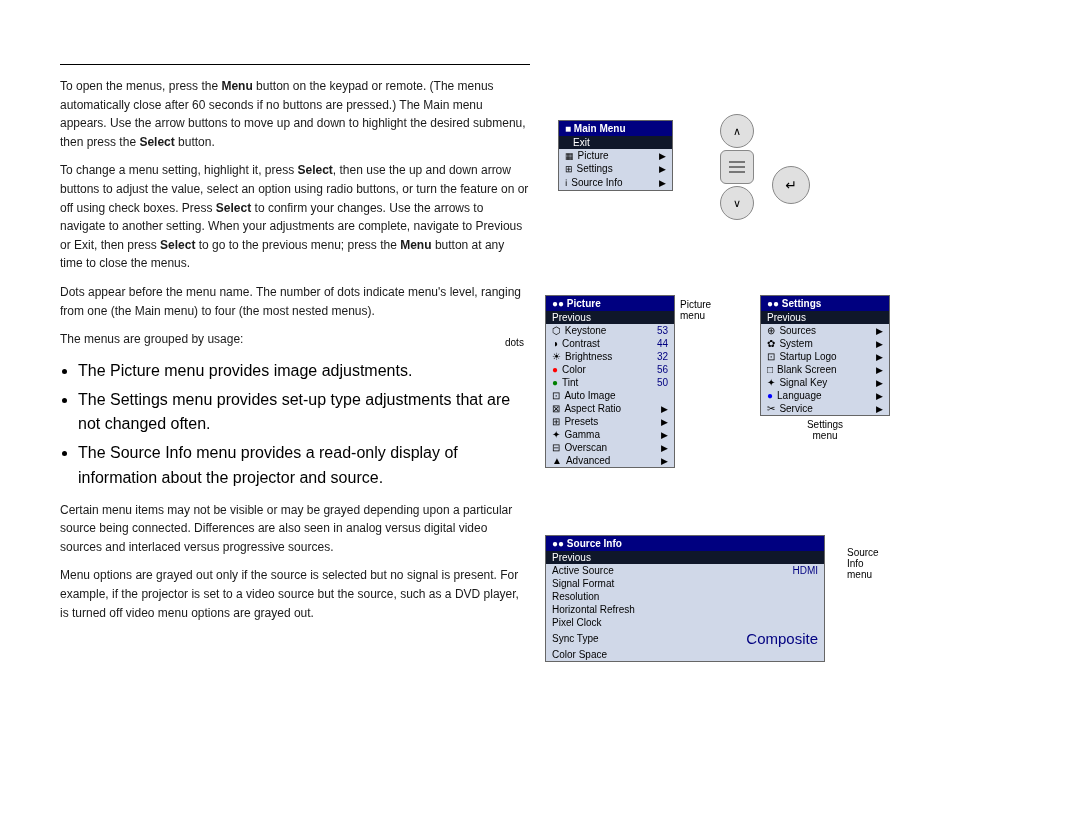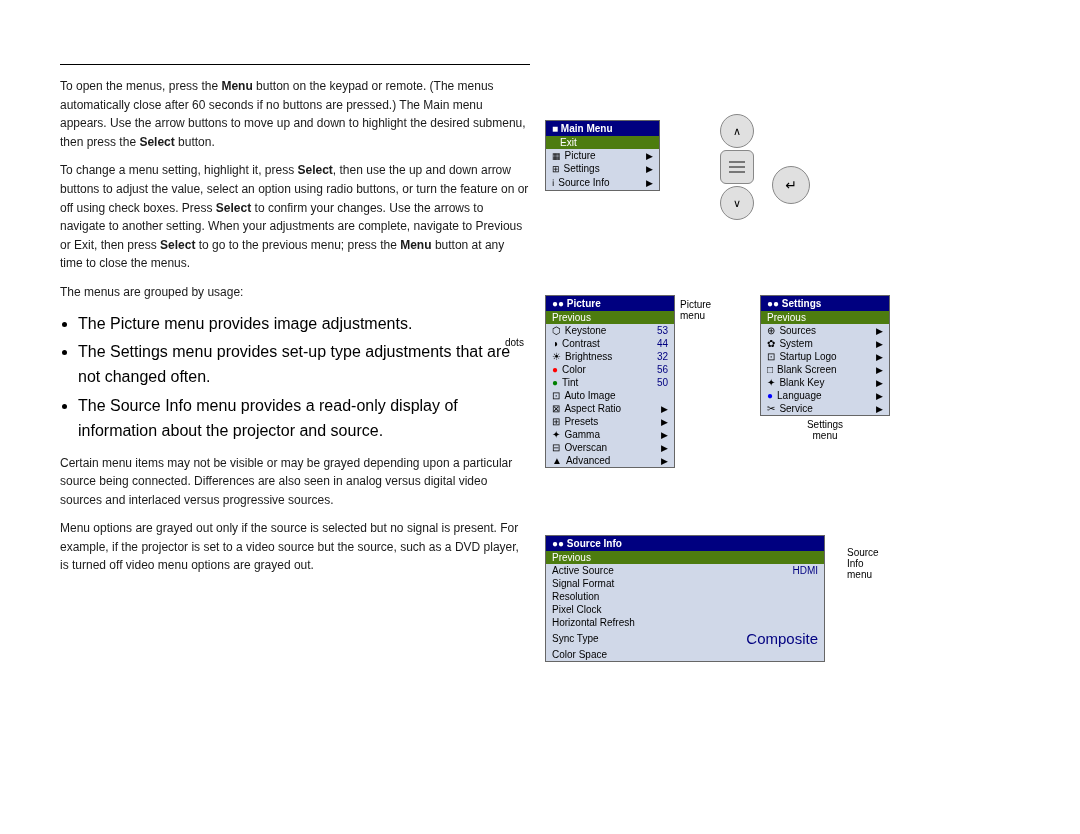--- a/index.html
+++ b/index.html
@@ -68,21 +68,21 @@
       min-width: 120px;
     }
     .menu-title-bar {
       background: #000080;
       color: #fff;
       padding: 2px 6px;
       font-size: 10px;
       font-weight: bold;
     }
     .menu-highlight {
-      background: #4d7c0f;
+      background: #0f172a;
       color: #fff;
       padding: 1px 6px;
       font-size: 10px;
     }
     .menu-item {
       display: flex;
       align-items: center;
       padding: 1px 6px;
       font-size: 10px;
       background: #d0d8e8;
@@ -103,21 +103,21 @@
 
     .menu-item-value {
       margin-left: auto;
       font-size: 10px;
       color: #000080;
     }
 
     .main-menu-area {
       position: absolute;
       top: 120px;
-      left: 545px;
+      left: 558px;
     }
 
     .main-menu-caption {
       font-size: 10px;
       text-align: center;
       margin-top: 3px;
     }
 
     .keypad-nav-label {
       font-size: 10px;
@@ -165,20 +165,23 @@
   <div class="section-title"></div>
 
   <p class="body-text">
     To open the menus, press the <b>Menu</b> button on the keypad or remote. (The menus automatically close after 60 seconds if no buttons are pressed.) The Main menu appears. Use the arrow buttons to move up and down to highlight the desired submenu, then press the <b>Select</b> button.
   </p>
 
   <p class="body-text">
     To change a menu setting, highlight it, press <b>Select</b>, then use the up and down arrow buttons to adjust the value, select an option using radio buttons, or turn the feature on or off using check boxes. Press <b>Select</b> to confirm your changes. Use the arrows to navigate to another setting. When your adjustments are complete, navigate to Previous or Exit, then press <b>Select</b> to go to the previous menu; press the <b>Menu</b> button at any time to close the menus.
   </p>
 
+  <p class="body-text">
+    Dots appear before the menu name. The number of dots indicate menu's level, ranging from one (the Main menu) to four (the most nested menus).
+  </p>
 
   <p class="body-text">
     The menus are grouped by usage:
   </p>
 
   <ul class="bullet-list">
     <li>The Picture menu provides image adjustments.</li>
     <li>The Settings menu provides set-up type adjustments that are not changed often.</li>
     <li>The Source Info menu provides a read-only display of information about the projector and source.</li>
   </ul>
@@ -327,21 +330,21 @@
       <span>Startup Logo</span>
       <span class="arrow">▶</span>
     </div>
     <div class="menu-item">
       <span>□</span>
       <span>Blank Screen</span>
       <span class="arrow">▶</span>
     </div>
     <div class="menu-item">
       <span>✦</span>
-      <span>Blank Key</span>
+      <span>Signal Key</span>
       <span class="arrow">▶</span>
     </div>
     <div class="menu-item">
       <span style="color:blue;">●</span>
       <span>Language</span>
       <span class="arrow">▶</span>
     </div>
     <div class="menu-item">
       <span>✂</span>
       <span>Service</span>
@@ -361,24 +364,24 @@
         <span>Active Source</span>
         <span style="margin-left:auto; color:#000080; font-size:10px;">HDMI</span>
       </div>
       <div class="menu-item">
         <span>Signal Format</span>
       </div>
       <div class="menu-item">
         <span>Resolution</span>
       </div>
       <div class="menu-item">
+        <span>Horizontal Refresh</span>
+      </div>
+      <div class="menu-item">
         <span>Pixel Clock</span>
-      </div>
-      <div class="menu-item">
-        <span>Horizontal Refresh</span>
       </div>
       <div class="menu-item">
         <span>Sync Type</span>
         <span style="margin-left:auto; color:#000080; font-size:15px;text-align:right;">Composite</span>
       </div>
       <div class="menu-item">
         <span>Color Space</span>
       </div>
     </div>
   </div>

